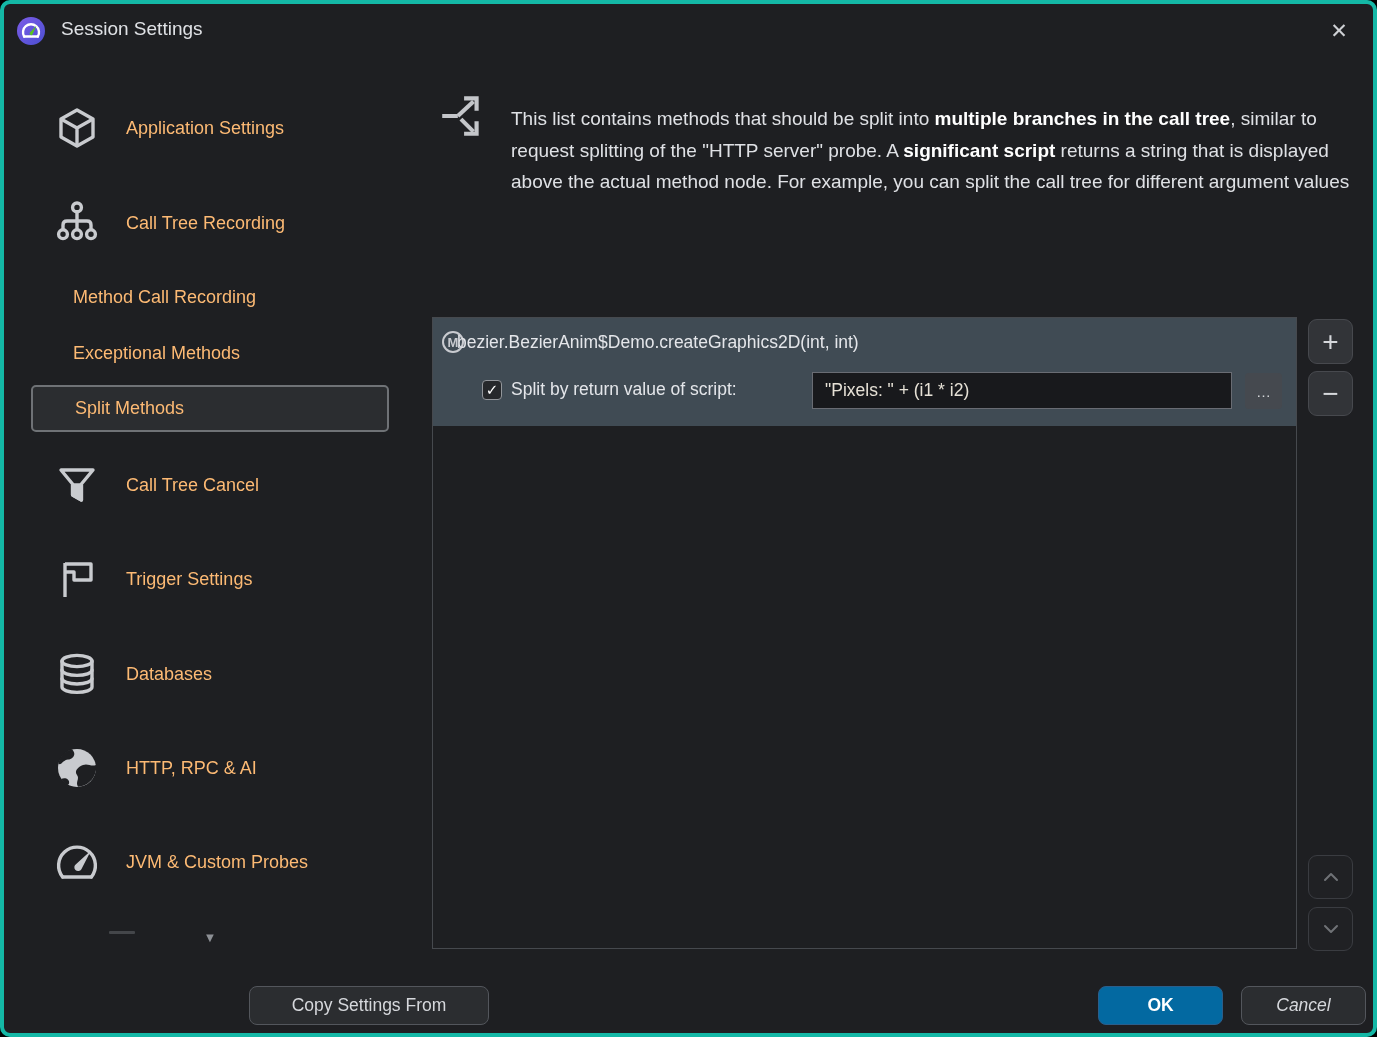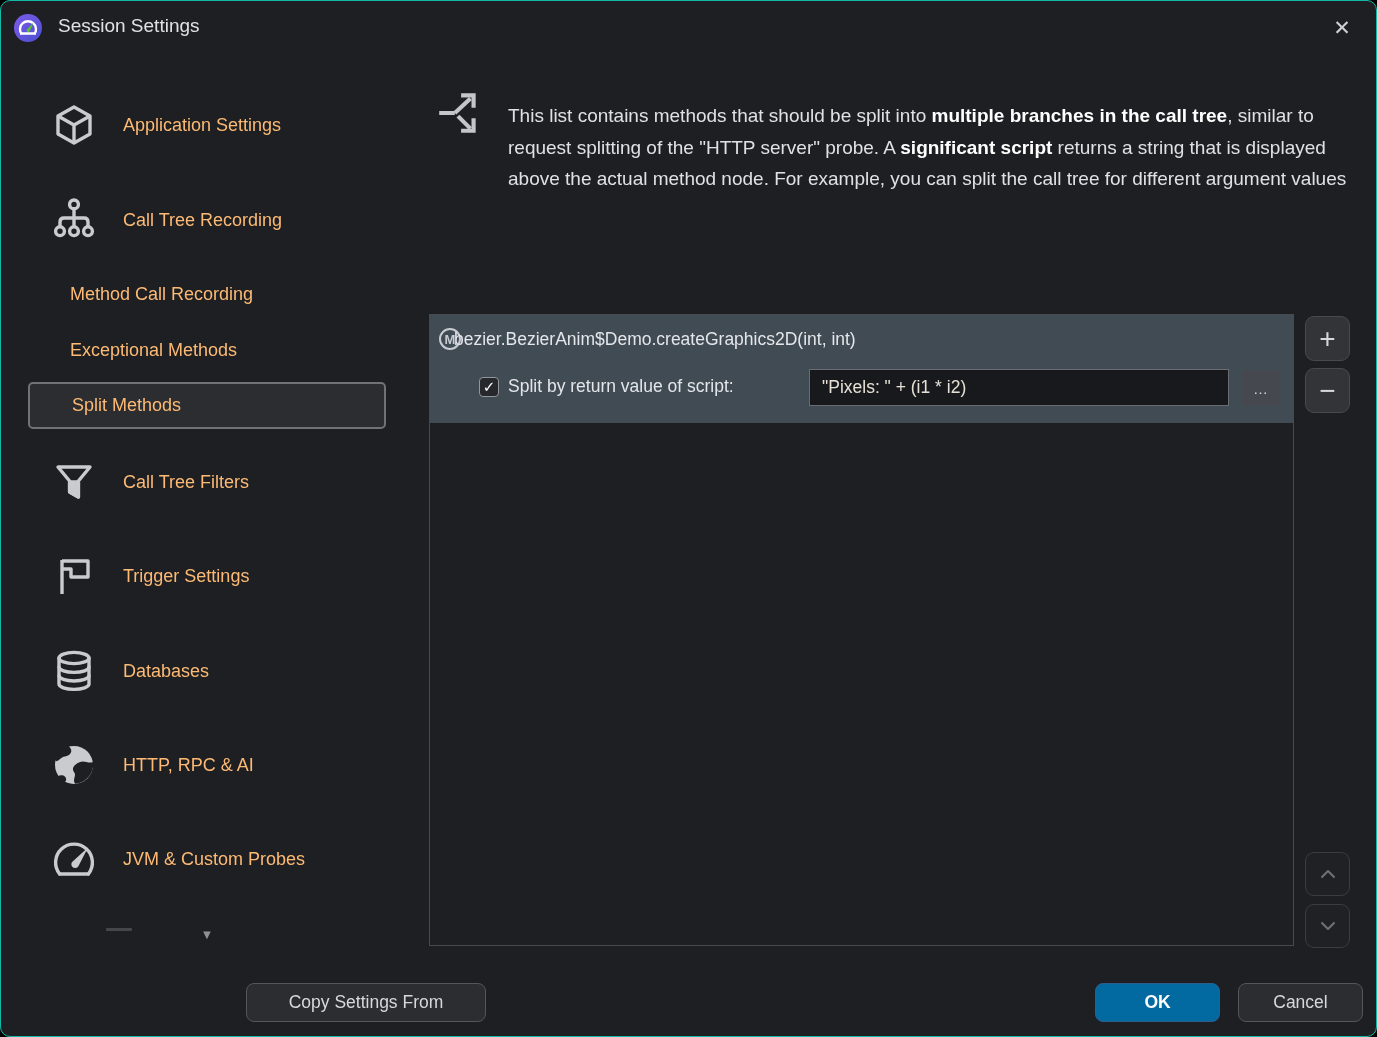--- a/index.html
+++ b/index.html
@@ -1,19 +1,19 @@
 <!DOCTYPE html>
 <html><head>
 <meta charset="utf-8">
 <style>
   html,body{margin:0;padding:0;background:#000;}
   body{font-family:"Liberation Sans","DejaVu Sans",sans-serif;-webkit-font-smoothing:antialiased;}
   #window{
     position:relative;width:1377px;height:1037px;background:#1e1f22;
-    border-radius:10px;border:1px solid #14b8a6;box-sizing:border-box;overflow:hidden;
+    border-radius:10px;border:4px solid #14b8a6;box-sizing:border-box;overflow:hidden;
     color:#dfe1e5;
   }
   
   .titlebar{position:absolute;left:0;top:0;width:100%;height:54px;}
   .app-icon{position:absolute;left:12px;top:12px;width:30px;height:30px;}
   .win-title{position:absolute;left:57px;top:14px;font-size:19px;color:#dfe1e5;}
   .close-btn{
     position:absolute;right:16px;top:10px;width:36px;height:34px;display:flex;align-items:center;justify-content:center;
     font-size:21px;color:#ced0d4;cursor:pointer;background:none;border:none;font-family:inherit;
   }
@@ -61,21 +61,21 @@
   .btn-up{top:851px;height:44px;background:#202124;border:1px solid #3a3c41;}
   .btn-down{top:903px;height:44px;background:#202124;border:1px solid #3a3c41;}
   
   .ft-btn{
     position:absolute;top:982px;height:39px;border-radius:8px;box-sizing:border-box;font-size:17.5px;font-family:inherit;
     background:#2b2d30;border:1px solid #53565c;color:#d6d8dc;cursor:pointer;
   }
   .btn-general{left:16px;width:209px;}
   .btn-copy{left:245px;width:240px;}
   .btn-ok{left:1094px;width:125px;background:#0369a1;border:1px solid #2b5e8b;color:#fff;font-weight:bold;}
-  .btn-cancel{left:1237px;width:125px;}
+  .btn-cancel{left:1237px;width:125px;font-style:italic;}
   svg{display:block;}
 </style>
 </head>
 <body>
 
 <div id="window">
 
   <div class="titlebar">
     <div class="app-icon">
       <svg width="30" height="30" viewBox="0 0 30 30">
@@ -132,21 +132,21 @@
       <span class="nav-label">Split Methods</span>
     </div>
 
     <div class="side-item" style="top:457px;height:48px;">
       <span class="nav-icon">
         <svg width="48" height="48" viewBox="0 0 24 24" fill="none" stroke="#c9cbcf" stroke-width="1.7" stroke-linejoin="round">
           <path d="M4 4.5 H20 L14.2 11.5 V19.5 L9.8 17 V11.5 Z"></path>
           <path d="M9.8 12 L14.2 12 L14.2 19.5 L9.8 17 Z" fill="#c9cbcf"></path>
         </svg>
       </span>
-      <span class="nav-label">Call Tree Filters</span>
+      <span class="nav-label">Call Tree Cancel</span>
     </div>
 
     <div class="side-item" style="top:551px;height:48px;">
       <span class="nav-icon">
         <svg width="48" height="48" viewBox="0 0 24 24" fill="none" stroke="#c9cbcf" stroke-width="1.7" stroke-linejoin="round">
           <path d="M6 21 V4"></path>
           <path d="M6 4.5 H19 V12.5 H10.5 V8.5 H6"></path>
         </svg>
       </span>
       <span class="nav-label">Trigger Settings</span>

